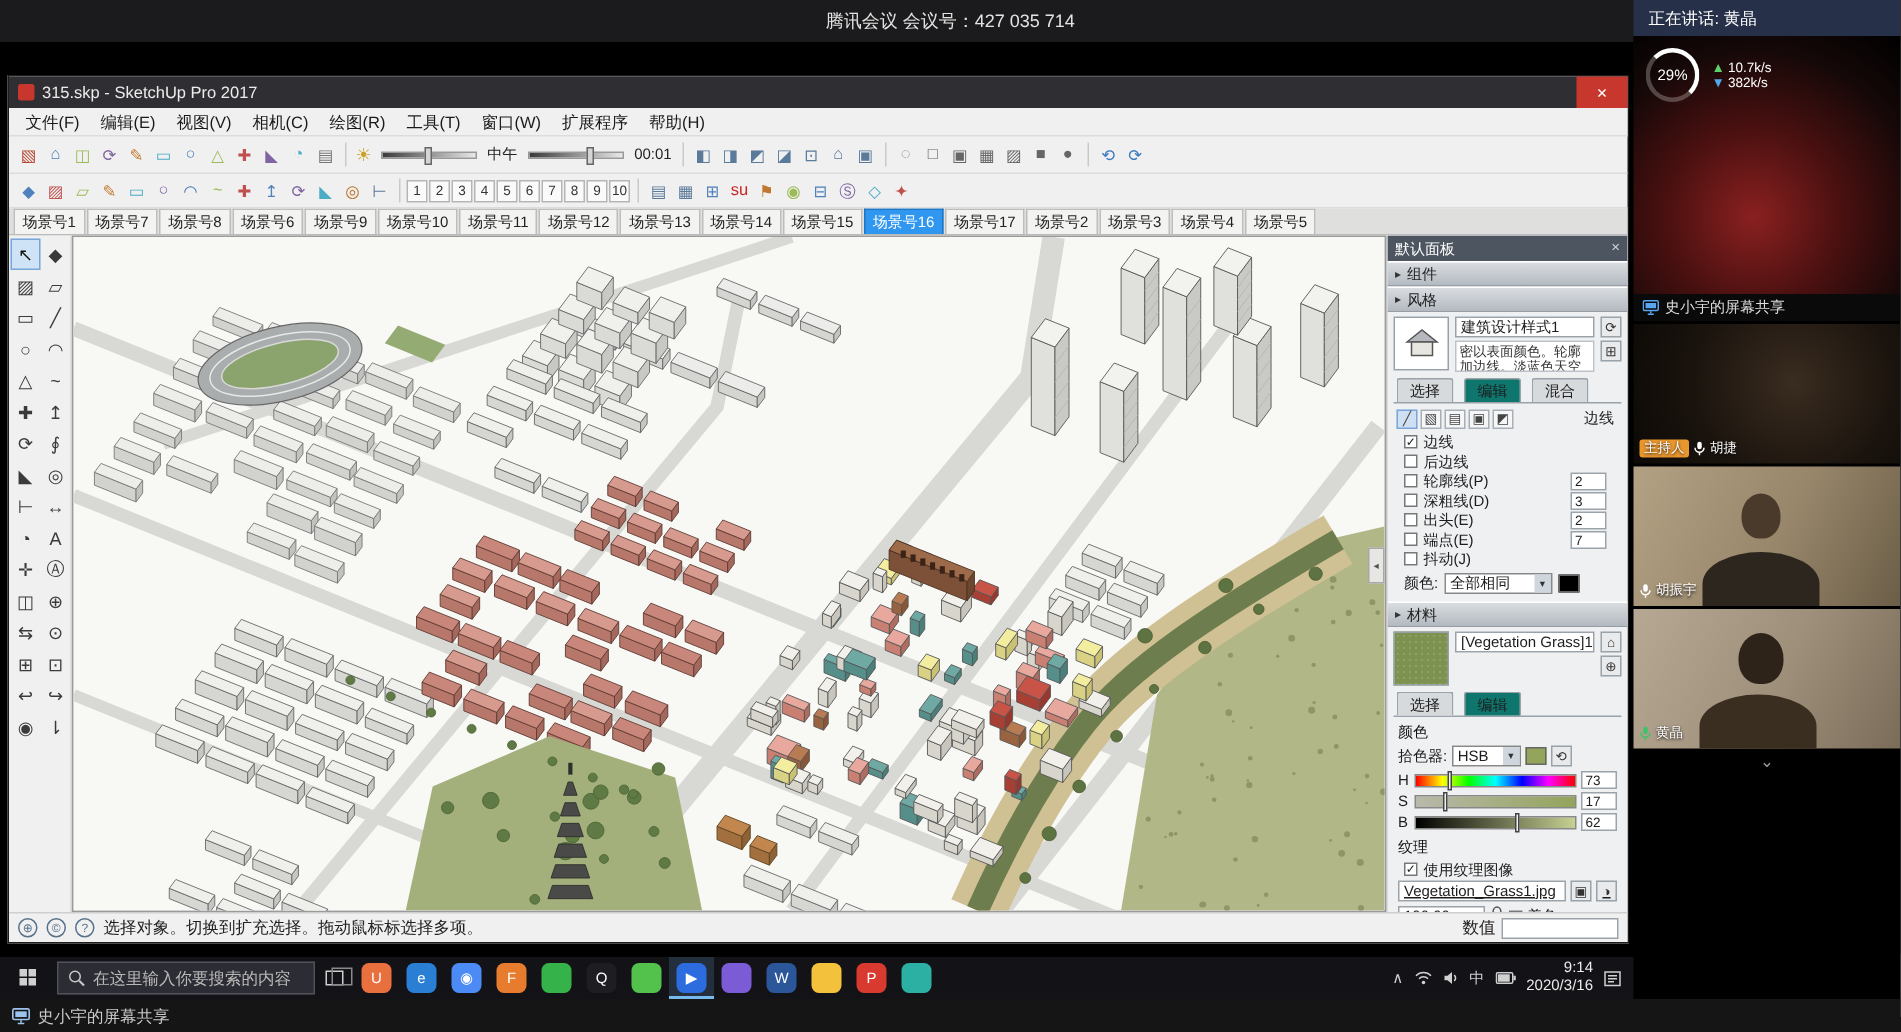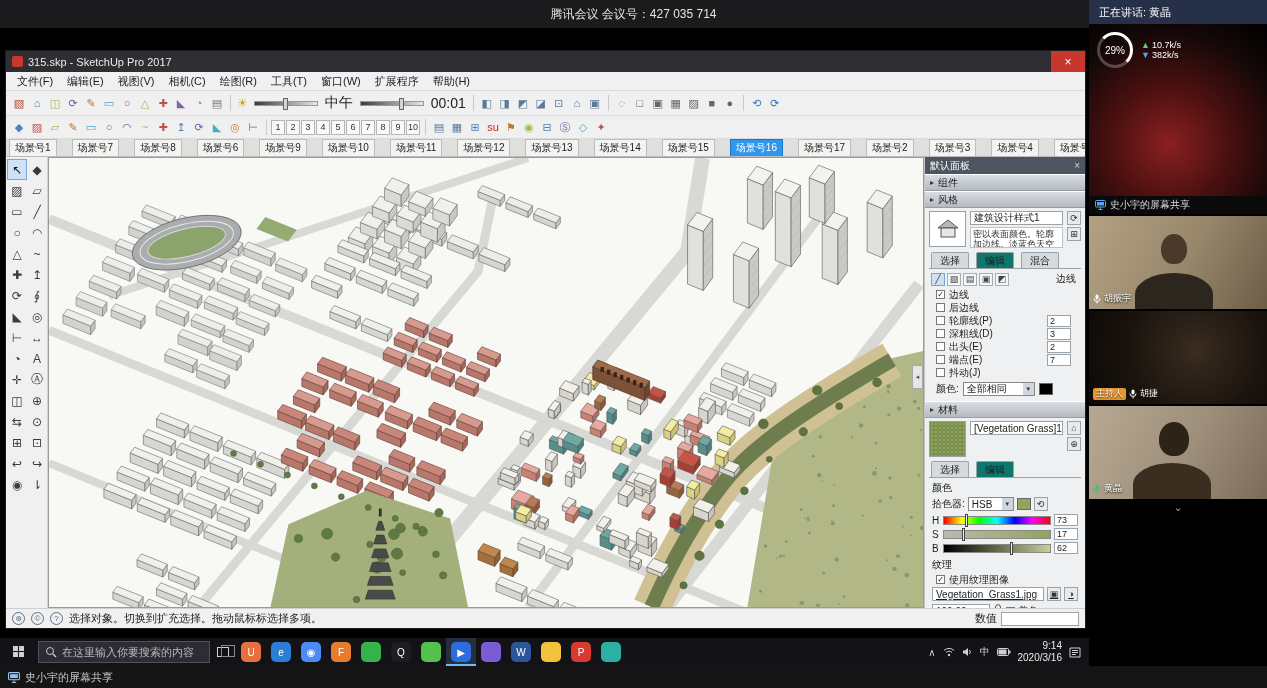--- a/index.html
+++ b/index.html
@@ -21,25 +21,25 @@
   .su-menubar { height:19px; background:#f0f0f0; border-bottom:1px solid #dcdcdc; display:flex; align-items:center; font-size:11px; color:#1a1a1a; padding-left:4px; flex:0 0 auto; }
   .su-menubar span { padding:0 7px; }
   .su-toolbar { display:flex; align-items:center; padding:1px 4px; border-bottom:1px solid #dcdcdc; flex:0 0 auto; }
   .su-toolbar.r1 { height:25px; } .su-toolbar.r2 { height:23px; }
   .icon-strip { display:flex; align-items:center; }
   .tb-icon { width:18px; height:18px; display:flex; align-items:center; justify-content:center; font-size:11px; border-radius:2px; }
   .tb-sep { width:1px; height:16px; background:#c9c9c9; margin:0 4px; }
   .tb-slider { width:64px; height:5px; background:linear-gradient(to right,#3a3a3a,#e8e8e8); border:1px solid #999; position:relative; margin:0 4px; }
   .tb-thumb { position:absolute; top:-4px; width:5px; height:12px; background:#d5d5d5; border:1px solid #666; }
   .tb-sun { color:#c9a227; font-size:12px; margin:0 2px; }
-  .tb-label { font-size:14px; color:#222; margin:0 3px; }
+  .tb-label { font-size:10px; color:#222; margin:0 3px; }
   .tb-num { width:14px; height:15px; border:1px solid #b5b5b5; background:#fafafa; font-size:9px; color:#333;
     display:flex; align-items:center; justify-content:center; margin-right:1px; }
 
-  .scene-tabs { height:18px; background:#dfdfdd; display:flex; align-items:flex-end; gap:15px; padding:2px 3px 0; font-size:10px; border-bottom:1px solid #bbb; flex:0 0 auto; overflow:hidden; }
+  .scene-tabs { height:18px; background:#dfdfdd; display:flex; align-items:flex-end; gap:1px; padding:2px 3px 0; font-size:10px; border-bottom:1px solid #bbb; flex:0 0 auto; overflow:hidden; }
   .scene-tab { padding:1px 5px; background:#f3f3f1; border:1px solid #bdbdbd; border-bottom:none; color:#222; white-space:nowrap; }
   .scene-tab.selected { background:#2f97ef; color:#fff; border-color:#1f76c4; }
 
   .su-main { flex:1; display:flex; min-height:0; }
   .left-palette { width:42px; background:#f0f0f0; border-right:1px solid #d2d2d2; display:grid; grid-template-columns:20px 20px; align-content:start; padding:2px 1px; flex:0 0 auto; }
   .tool-cell { width:20px; height:21px; display:flex; align-items:center; justify-content:center; font-size:12px; color:#3a3a3a; }
   .tool-cell.active { background:#cfe3f7; border:1px solid #7aa7d8; color:#111; }
 
   .viewport { flex:1; position:relative; background:#f8f8f5; border:1px solid #9a9a9a; min-width:0; }
   .viewport svg { display:block; width:100%; height:100%; }
@@ -1426,45 +1426,45 @@
     <div class="share-row">
       <svg width="11" height="10" viewBox="0 0 11 10">
           <rect x="0.5" y="0.5" width="10" height="6.5" rx="1" fill="none" stroke="#58a6f2"></rect>
           <rect x="2" y="2" width="7" height="3.5" fill="#58a6f2"></rect>
           <line x1="3.5" y1="9.5" x2="7.5" y2="9.5" stroke="#58a6f2"></line>
           <line x1="5.5" y1="7.5" x2="5.5" y2="9" stroke="#58a6f2"></line>
         </svg>
       <span>史小宇的屏幕共享</span>
     </div>
 
+    <div class="video-tile t1">
+      <div class="name-row">
+        <span class="host-badge">主持人</span>
+        <svg class="mic" width="8" height="10" viewBox="0 0 8 10">
+            <rect x="2.5" y="0.5" width="3" height="5" rx="1.5" fill="#fff"></rect>
+            <path d="M1 4.5a3 3 0 0 0 6 0" fill="none" stroke="#fff"></path>
+            <line x1="4" y1="8" x2="4" y2="9.5" stroke="#fff"></line>
+          </svg>
+        <span>胡捷</span>
+      </div>
+    </div>
+
     <div class="video-tile t2">
       <span class="p-head"></span>
       <span class="p-body"></span>
       <div class="name-row">
         <svg class="mic" width="8" height="10" viewBox="0 0 8 10">
             <rect x="2.5" y="0.5" width="3" height="5" rx="1.5" fill="#fff"></rect>
             <path d="M1 4.5a3 3 0 0 0 6 0" fill="none" stroke="#fff"></path>
             <line x1="4" y1="8" x2="4" y2="9.5" stroke="#fff"></line>
           </svg>
         <span>胡振宇</span>
       </div>
     </div>
 
-    <div class="video-tile t1">
-      <div class="name-row">
-        <span class="host-badge">主持人</span>
-        <svg class="mic" width="8" height="10" viewBox="0 0 8 10">
-            <rect x="2.5" y="0.5" width="3" height="5" rx="1.5" fill="#fff"></rect>
-            <path d="M1 4.5a3 3 0 0 0 6 0" fill="none" stroke="#fff"></path>
-            <line x1="4" y1="8" x2="4" y2="9.5" stroke="#fff"></line>
-          </svg>
-        <span>胡捷</span>
-      </div>
-    </div>
-
 
     <div class="video-tile t4">
       <span class="p-head"></span>
       <span class="p-body"></span>
       <div class="name-row">
         <svg class="mic" width="8" height="10" viewBox="0 0 8 10">
             <rect x="2.5" y="0.5" width="3" height="5" rx="1.5" fill="#3ec26a"></rect>
             <path d="M1 4.5a3 3 0 0 0 6 0" fill="none" stroke="#3ec26a"></path>
             <line x1="4" y1="8" x2="4" y2="9.5" stroke="#3ec26a"></line>
           </svg>

